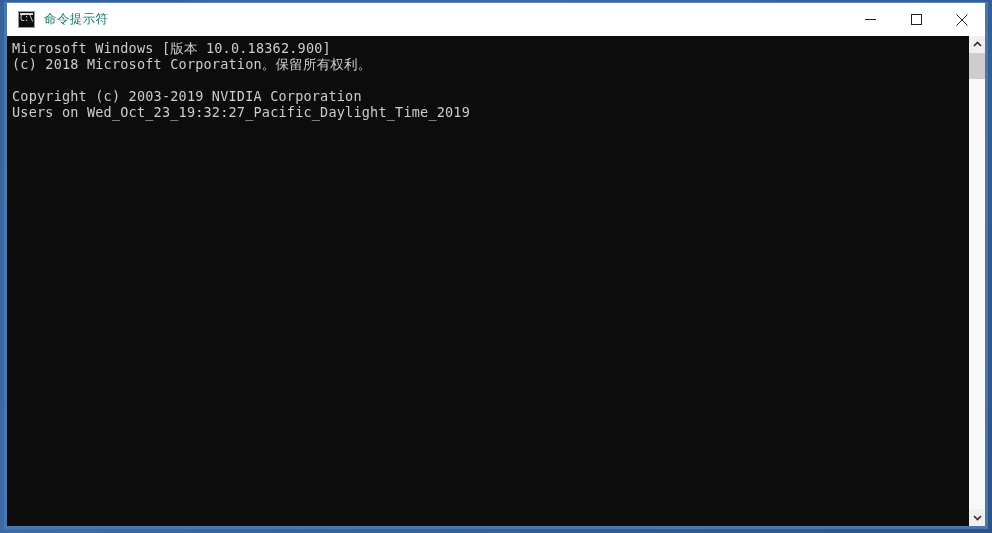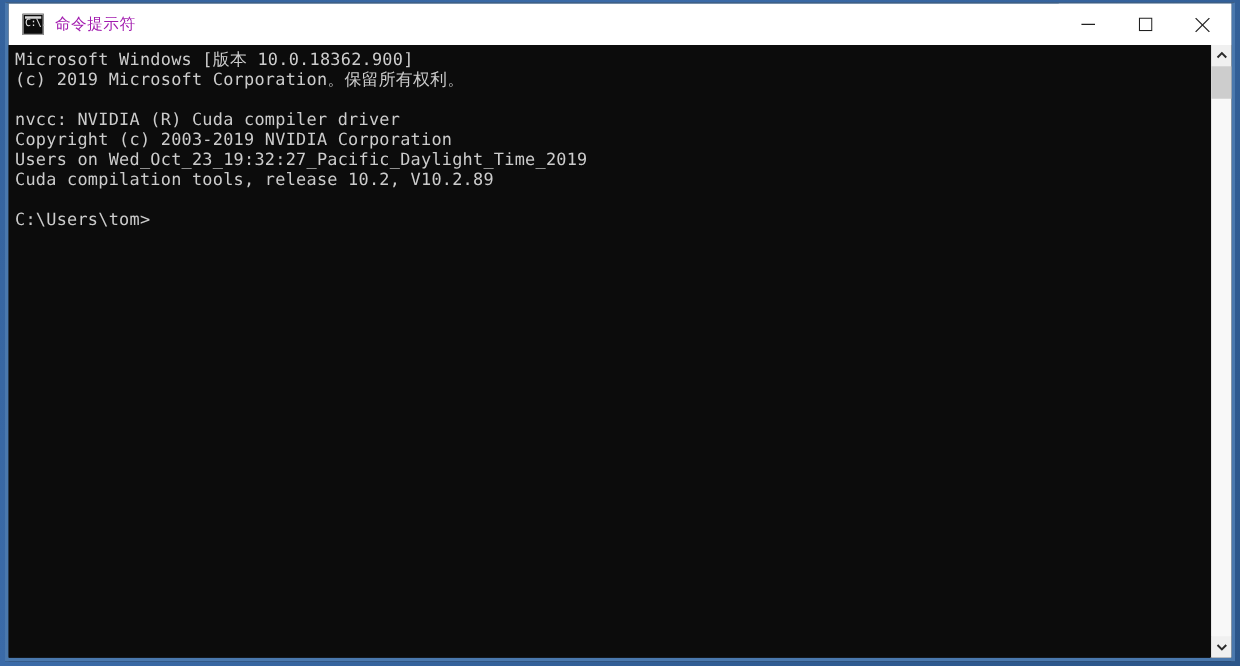--- a/index.html
+++ b/index.html
@@ -74,21 +74,21 @@
     position: absolute;
     left: 1px;
     top: 1px;
     right: 1px;
     height: 2px;
     background: #d8d8d8;
   }
   #title-text {
     font-family: "DejaVu Sans", "Liberation Sans", sans-serif;
     font-size: 12.5px;
-    color: #a21caf;
+    color: #0f766e;
     letter-spacing: 0.4px;
   }
   #window-controls {
     position: absolute;
     right: 0;
     top: 0;
     height: 33px;
     display: flex;
   }
   .wc-btn {
@@ -191,28 +191,25 @@
           <line x1="11.5" y1="0.5" x2="0.5" y2="11.5" stroke="#202020" stroke-width="1"></line>
         </svg>
       </div>
     </div>
   </div>
 
   <div id="terminal-wrap">
 
     <div id="terminal">
       <div class="line">Microsoft Windows [版本 10.0.18362.900]</div>
-      <div class="line">(c) 2019 Microsoft Corporation。保留所有权利。</div>
+      <div class="line">(c) 2018 Microsoft Corporation。保留所有权利。</div>
       <div class="line blank"></div>
-      <div class="line">nvcc: NVIDIA (R) Cuda compiler driver</div>
       <div class="line">Copyright (c) 2003-2019 NVIDIA Corporation</div>
       <div class="line">Users on Wed_Oct_23_19:32:27_Pacific_Daylight_Time_2019</div>
-      <div class="line">Cuda compilation tools, release 10.2, V10.2.89</div>
       <div class="line blank"></div>
-      <div class="line">C:\Users\tom&gt;</div>
     </div>
 
     <div id="scrollbar">
       <div class="sb-btn">
         <svg width="9" height="7" viewBox="0 0 9 7">
           <polyline points="1,5 4.5,1.5 8,5" fill="none" stroke="#2b2b2b" stroke-width="1.6"></polyline>
         </svg>
       </div>
       <div id="sb-track">
         <div id="sb-thumb"></div>

